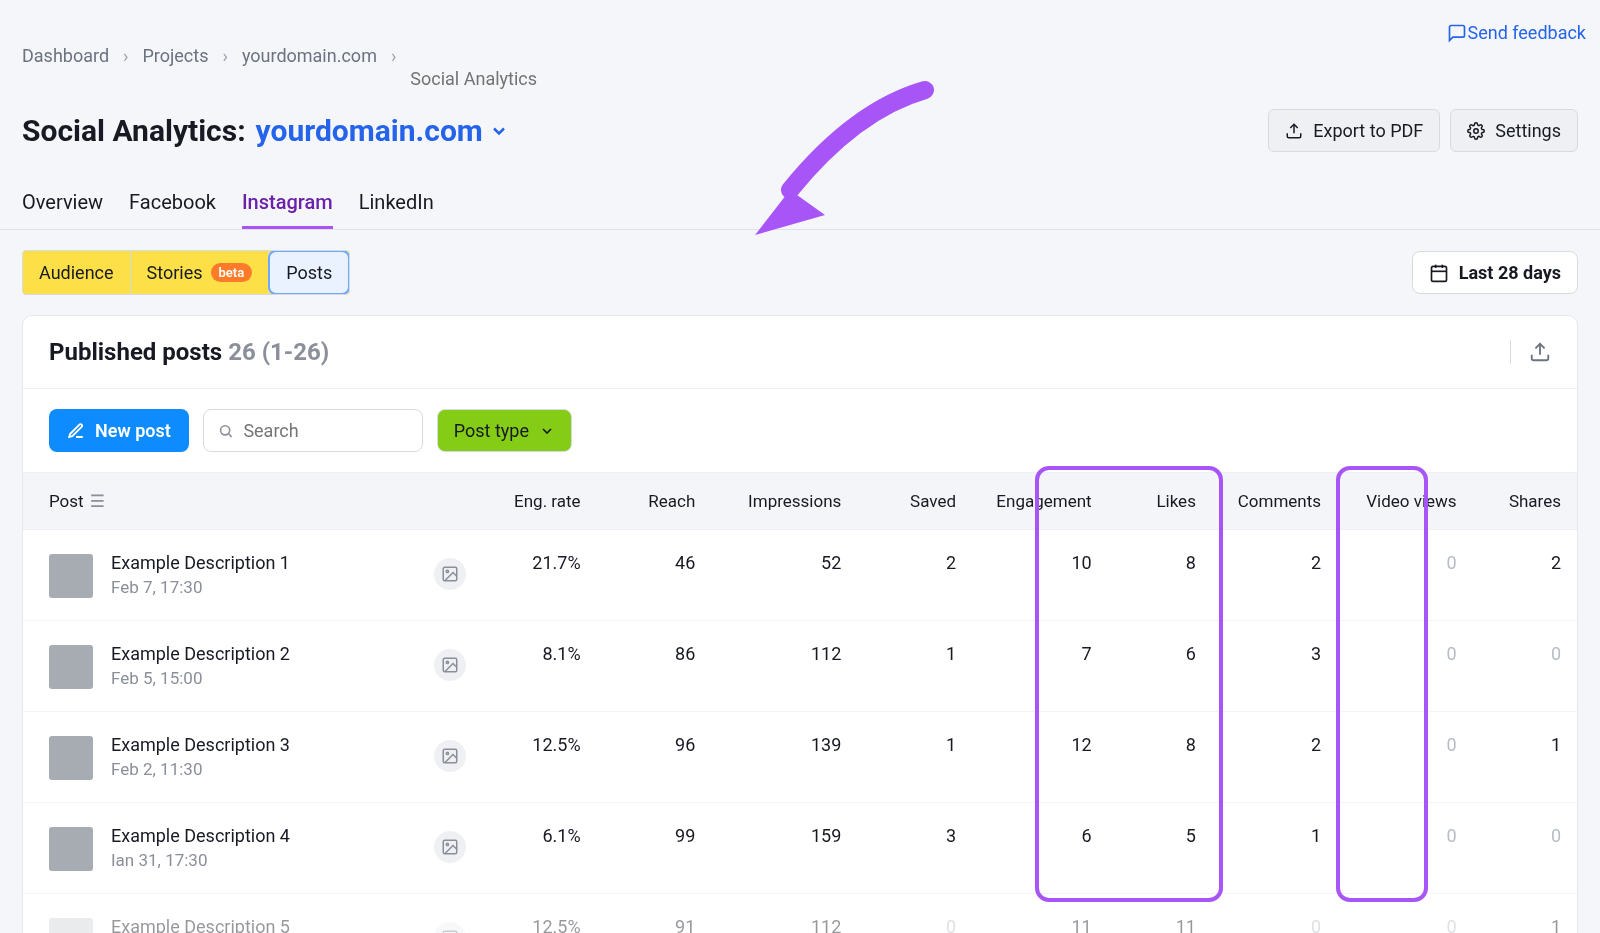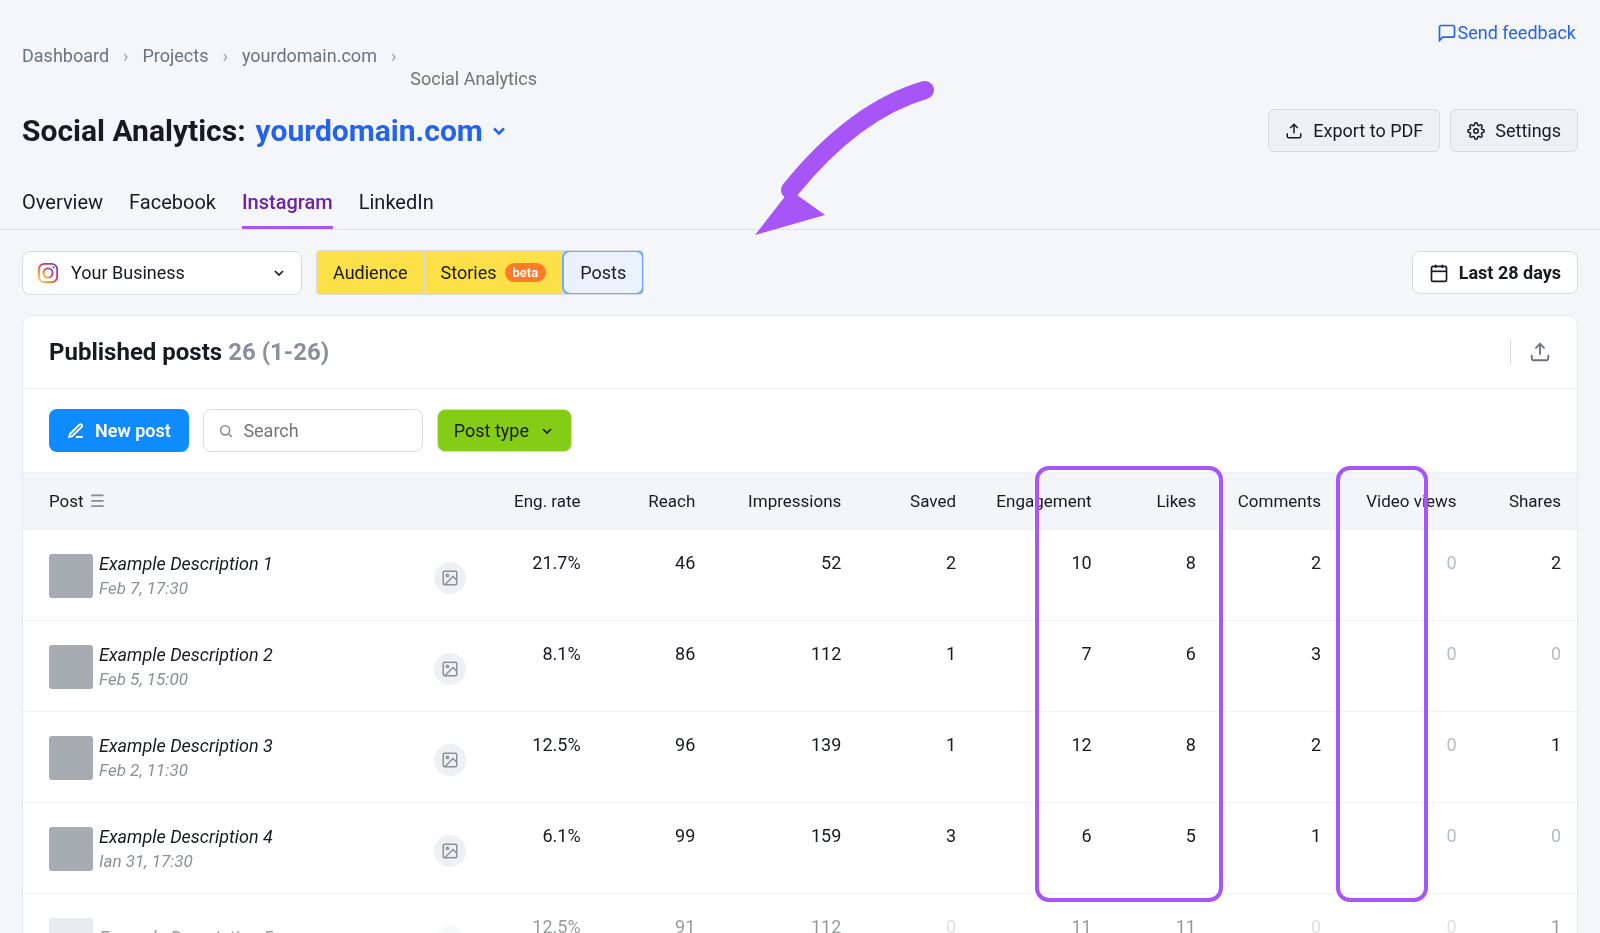--- a/index.html
+++ b/index.html
@@ -1,19 +1,19 @@
 <!DOCTYPE html>
 <html><head>
 <meta charset="utf-8">
 <style>
 * { box-sizing: border-box; margin: 0; padding: 0; font-family: -apple-system, BlinkMacSystemFont, "Segoe UI", Roboto, Arial, sans-serif; }
 body { background: #f5f6fa; color: #171a22; width: 1600px; height: 933px; overflow: hidden; position: relative; }
 
 
-.feedback-link { position: absolute; top: 22px; right: 24px; color: #2563eb; font-size: 18px; display: flex; align-items: center; gap: 0; cursor: pointer; }
+.feedback-link { position: absolute; top: 22px; right: 14px; color: #2563eb; font-size: 18px; display: flex; align-items: center; gap: 0; cursor: pointer; }
 
 
 .breadcrumbs { display:flex; align-items:center; gap:14px; padding: 22px 22px 10px 22px; font-size:18px; color:#6b7280; }
 .breadcrumbs .crumb { color:#6b7280; cursor:pointer; }
 .breadcrumbs .sep { color:#9ca3af; }
 .breadcrumbs .last { color:#737373; font-weight:400;margin-top:46px; }
 
 
 .title-bar { display:flex; align-items:center; justify-content:space-between; padding: 10px 22px 10px 22px; }
 .title-left { display:flex; align-items:center; gap: 10px; }
@@ -57,21 +57,21 @@
 .posttype-btn { background:#84cc16; border:1px solid #d7dbe0; border-radius:8px; padding:10px 16px; font-size:18px; display:flex; align-items:center; gap:10px; cursor:pointer; }
 
 
 .table-wrapper { position:relative; }
 table { width:100%; border-collapse:collapse; }
 thead th { background:#f3f5f8; text-align:right; padding:18px 16px; font-weight:400; font-size:17px; color:#171a22; border-top:1px solid #edf0f4; border-bottom:1px solid #edf0f4;}
 thead th:first-child { text-align:left; padding-left:26px; }
 tbody td { text-align:right; padding: 22px 16px; font-size:18px; color:#171a22; border-bottom:1px solid #f1f3f6; vertical-align:top; }
 tbody td:first-child { text-align:left; padding-left:26px; }
 tbody td.zero { color:#b8bcc4; }
-.post-cell { display:flex; align-items:center; gap:6px;font-style:italic; }
+.post-cell { display:flex; align-items:flex-start; gap:18px; }
 .thumb { width:44px; height:44px; background:#a7abb2; border-radius:3px; flex-shrink:0; margin-top:2px; }
 .post-info { display:flex; flex-direction:column; gap:4px;}
 .post-title { font-size:18px; color:#171a22; }
 .post-date { font-size:17px; color:#8a8f99; }
 .type-icon { width:32px; height:32px; border-radius:50%; background:#eef0f3; display:flex; align-items:center; justify-content:center; flex-shrink:0; margin-top:6px;}
 
 tr.faded td { opacity: 0.45; }
 tr.faded .thumb { background: #d0d3d9; }
 
 
@@ -135,41 +135,20 @@
 
 <div class="tabs">
   <div class="tab">Overview</div>
   <div class="tab">Facebook</div>
   <div class="tab active">Instagram</div>
   <div class="tab">LinkedIn</div>
 </div>
 
 <div class="filter-row">
   <div class="filter-left">
-    <div class="account-select">
-      <span class="ig-icon">
-        <svg width="24" height="24" viewBox="0 0 24 24">
-            <defs>
-              <linearGradient id="ig" x1="0" y1="1" x2="1" y2="0">
-                <stop offset="0%" stop-color="#feda75"></stop>
-                <stop offset="30%" stop-color="#fa7e1e"></stop>
-                <stop offset="60%" stop-color="#d62976"></stop>
-                <stop offset="100%" stop-color="#4f5bd5"></stop>
-              </linearGradient>
-            </defs>
-            <rect x="2" y="2" width="20" height="20" rx="6" fill="none" stroke="url(#ig)" stroke-width="2"></rect>
-            <circle cx="12" cy="12" r="5" fill="none" stroke="url(#ig)" stroke-width="2"></circle>
-            <circle cx="18" cy="6" r="1.3" fill="url(#ig)"></circle>
-          </svg>
-      </span>
-      <span>Your Business</span>
-      <svg class="caret" width="16" height="16" viewBox="0 0 24 24" fill="none" stroke="#171a22" stroke-width="2.5">
-          <polyline points="6 9 12 15 18 9"></polyline>
-        </svg>
-    </div>
     <div class="seg-group">
       <div class="seg">Audience</div>
       <div class="seg">
         <span>Stories</span>
         <span class="beta-badge">beta</span>
       </div>
       <div class="seg active">Posts</div>
     </div>
   </div>
   <div class="date-select">

